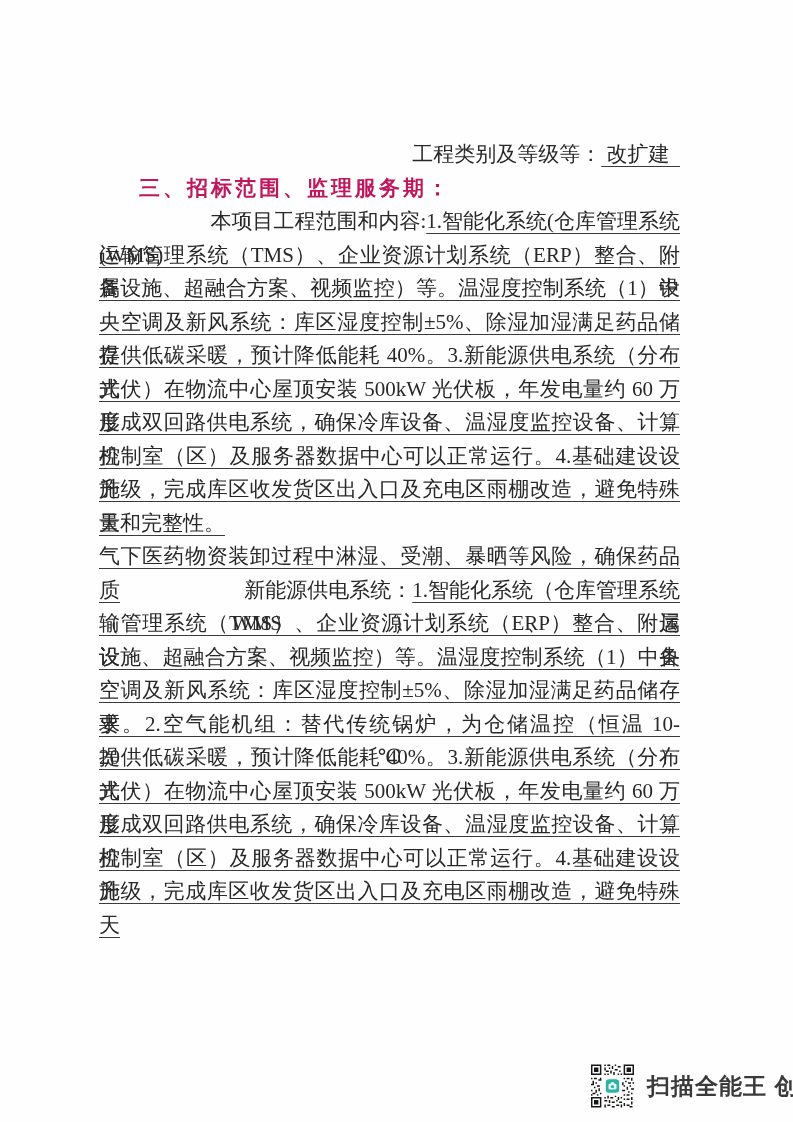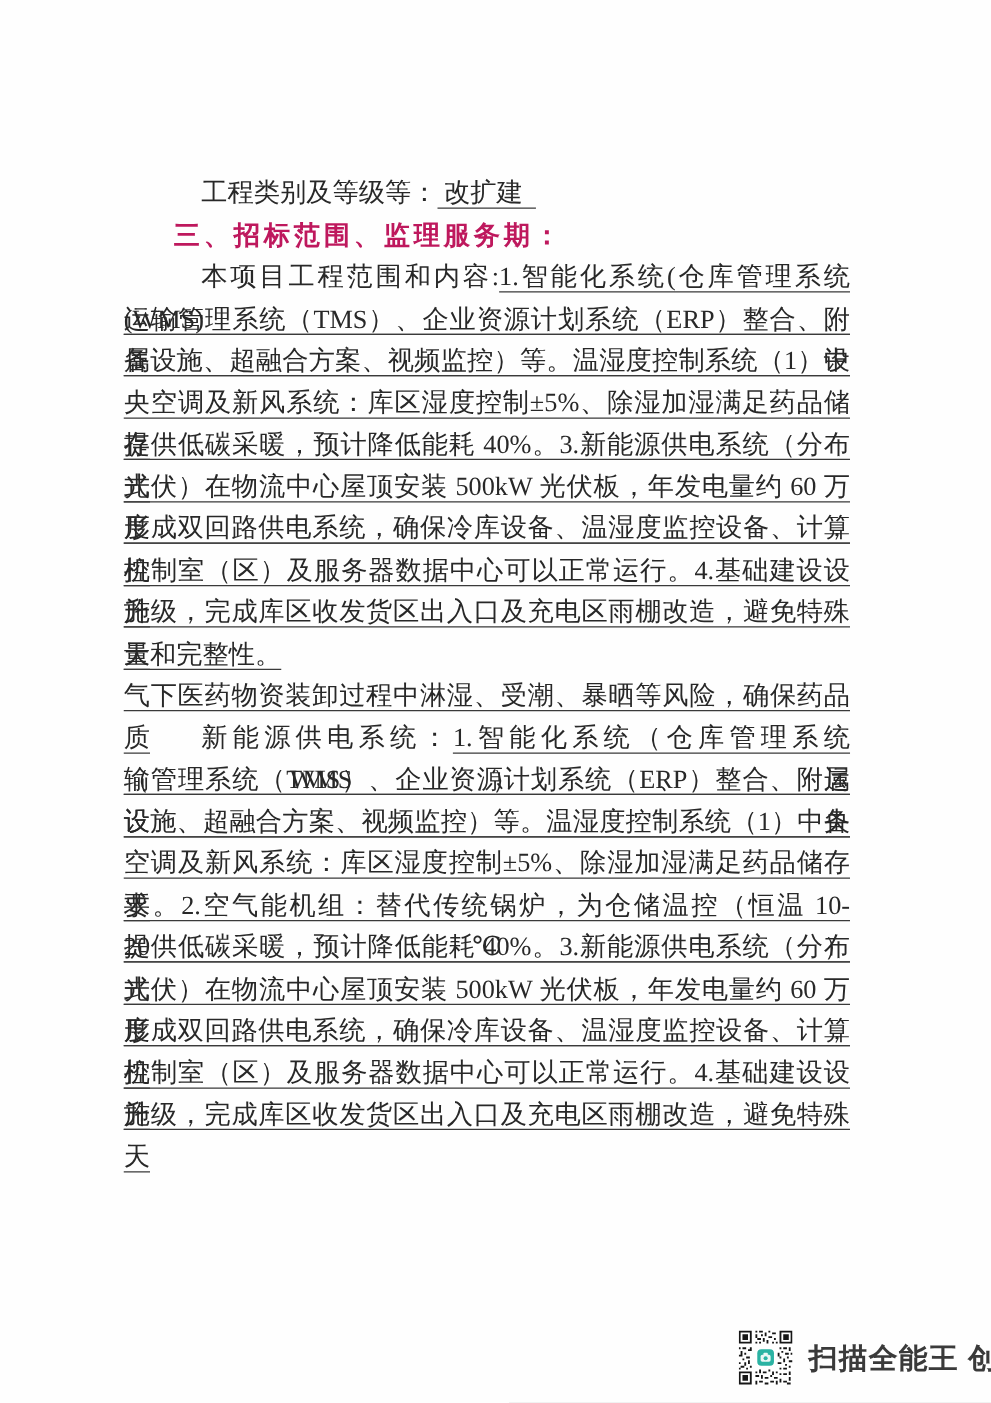--- a/index.html
+++ b/index.html
@@ -22,21 +22,21 @@
     height: 33.5px;
     line-height: 33.5px;
     font-size: 21px;
     white-space: nowrap;
   }
   .line.fill {
     white-space: normal;
     text-align: justify;
     text-align-last: justify;
   }
-  .line.first { text-indent: 62px; }
+  .line.first { text-indent: 62px; text-align: right; }
   .line.heading {
     text-indent: 40px;
     font-weight: 700;
     letter-spacing: 3px;
     color: #be185d;
   }
   .u {
     text-decoration: underline;
     text-underline-offset: 5px;
     text-decoration-thickness: 1.2px;

